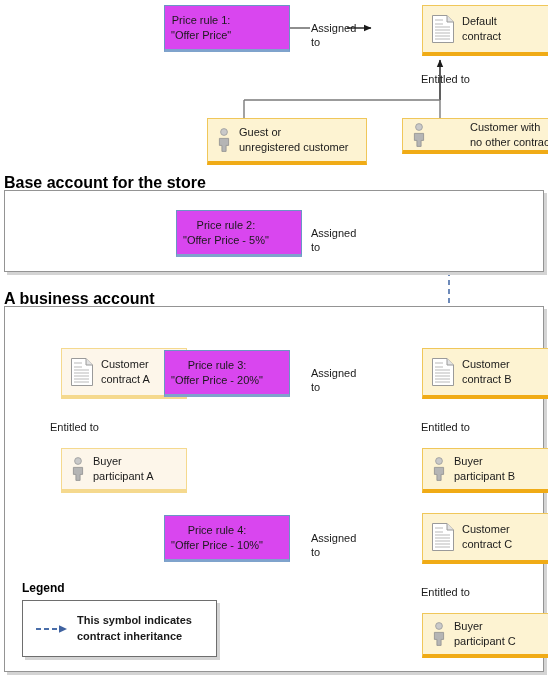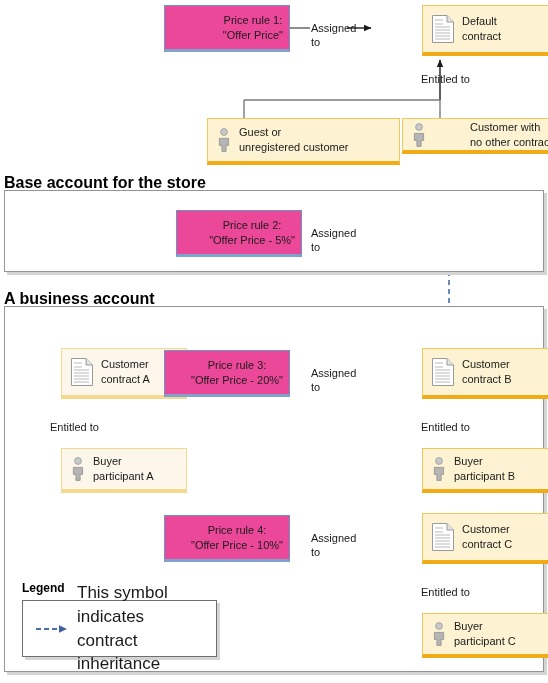--- a/index.html
+++ b/index.html
@@ -22,24 +22,24 @@
     position:absolute;
     box-sizing:border-box;
     display:flex;
     align-items:center;
     line-height:1.35;
   }
   .node .txt{display:block;}
 
   
   .rule{
-    background:#ec4899;
+    background:#d946ef;
     border:1px solid #6b95c4;
     border-bottom:3px solid #7fa3cc;
-    justify-content:flex-end;
+    justify-content:flex-start;
     text-align:center;
   }
   .rule .txt{padding:0 6px;}
 
   
   .amber{
     background:#fdf3d2;
     border:1px solid #f0c75a;
     border-bottom:4px solid #f0ab16;
     padding-left:9px;
@@ -89,21 +89,21 @@
     display:flex;
     align-items:center;
   }
   #legend-title{
     position:absolute;
     font-weight:bold;
     font-size:12px;
     color:#000;
   }
   .legend-swatch{flex:0 0 auto;width:34px;height:12px;margin:0 8px 0 12px;}
-  .legend-text{font-size:17px;line-height:1.4;color:#1a1a1a;}
+  .legend-text{font-size:11px;line-height:1.4;color:#1a1a1a;font-weight:bold;}
 </style>
 </head>
 <body>
 
 <div id="stage">
 
   <svg id="wires" viewBox="0 0 548 683" width="548" height="683">
     <defs>
       <marker id="ah-dark" markerWidth="8" markerHeight="8" refX="7" refY="4" orient="auto" markerUnits="userSpaceOnUse">
         <path d="M0,0.8 L7.5,4 L0,7.2 z" fill="#1a1a1a"></path>
@@ -186,21 +186,21 @@
         <line x1="3" y1="21" x2="18" y2="21"></line>
         <line x1="3" y1="24" x2="18" y2="24"></line>
       </g>
     </svg>
     <span class="txt">
       <span>Default</span><br>
       <span>contract</span>
     </span>
   </div>
 
-  <div class="node amber" style="left:164px;top:118px;width:193px;height:47px;">
+  <div class="node amber" style="left:164px;top:118px;width:160px;height:47px;">
     <svg class="person-icon" viewBox="0 0 14 24">
       <circle cx="7" cy="4" r="3.4" fill="#c9c9c9" stroke="#9a9a9a" stroke-width="0.8"></circle>
       <path d="M2.4,10.4 H11.6 V17.4 H9.1 V23.4 H4.9 V17.4 H2.4 Z" fill="#b5b5b5" stroke="#8f8f8f" stroke-width="0.8"></path>
     </svg>
     <span class="txt">
       <span>Guest or</span><br>
       <span>unregistered customer</span>
     </span>
   </div>
 

